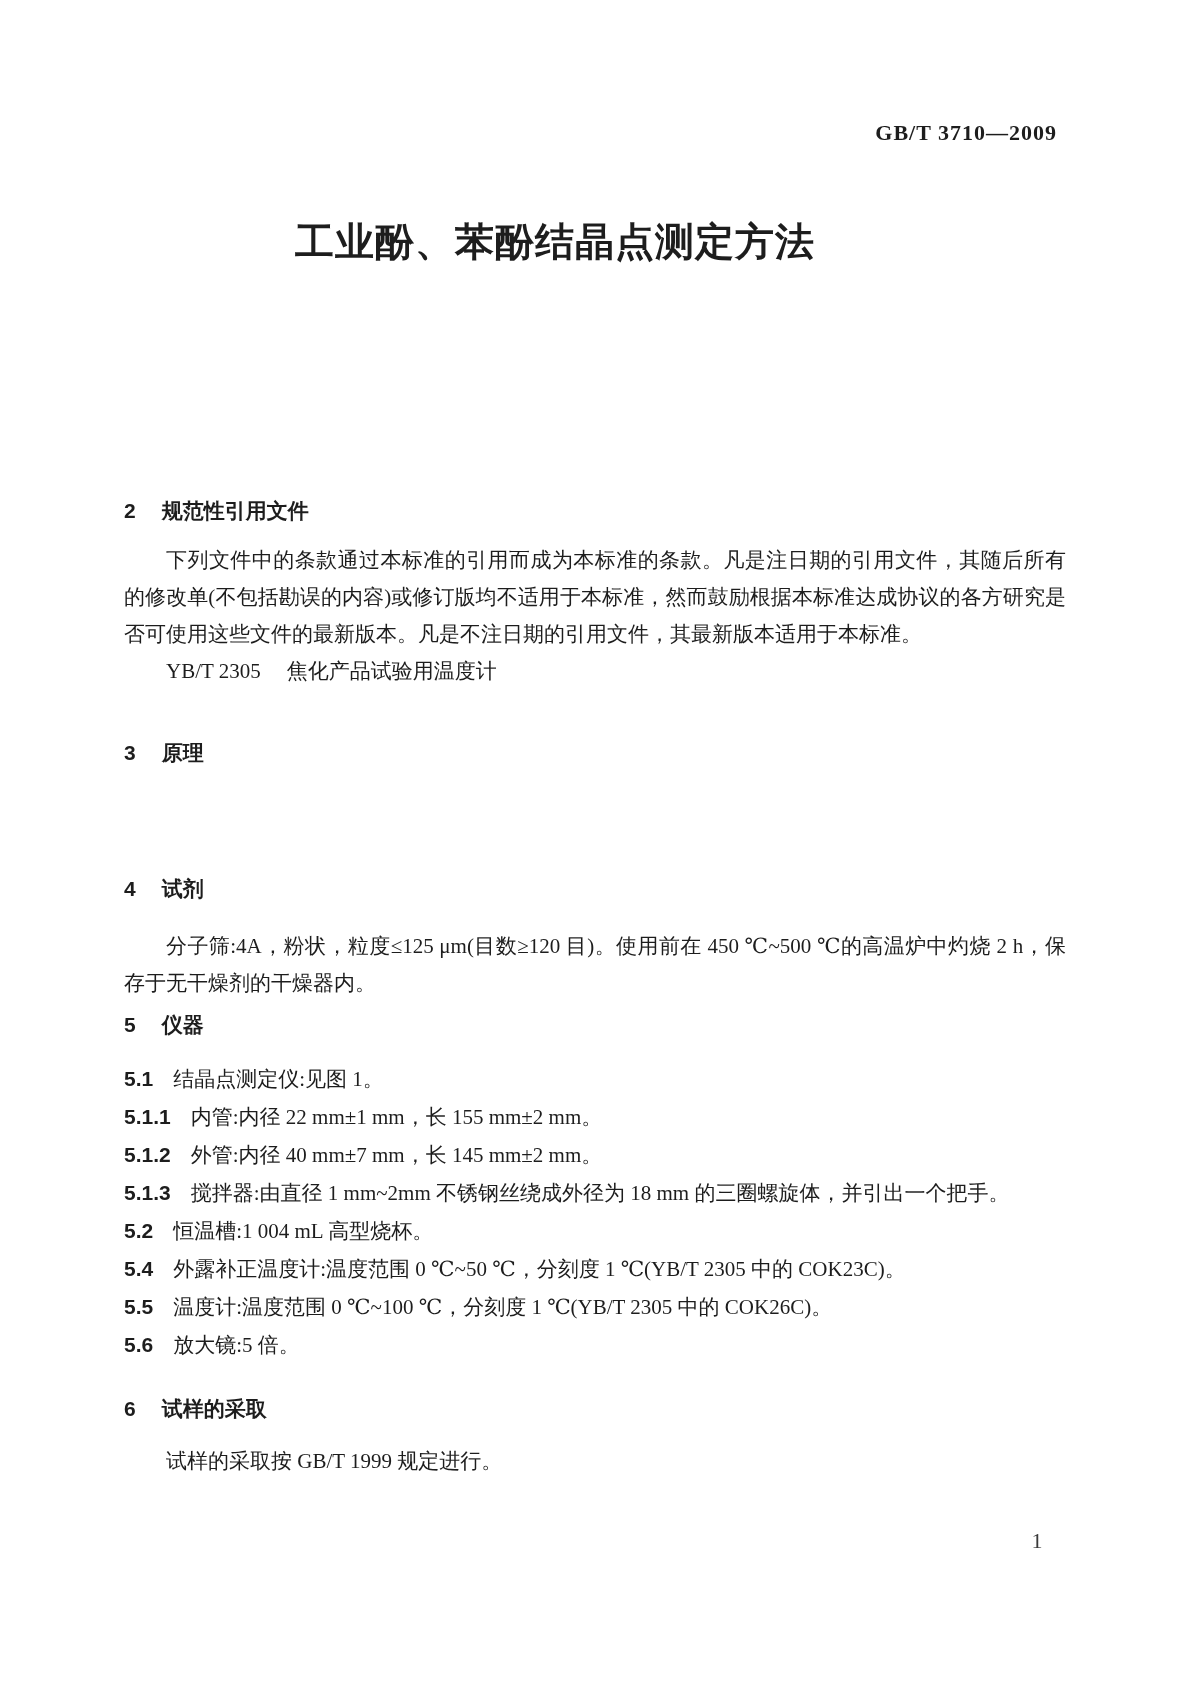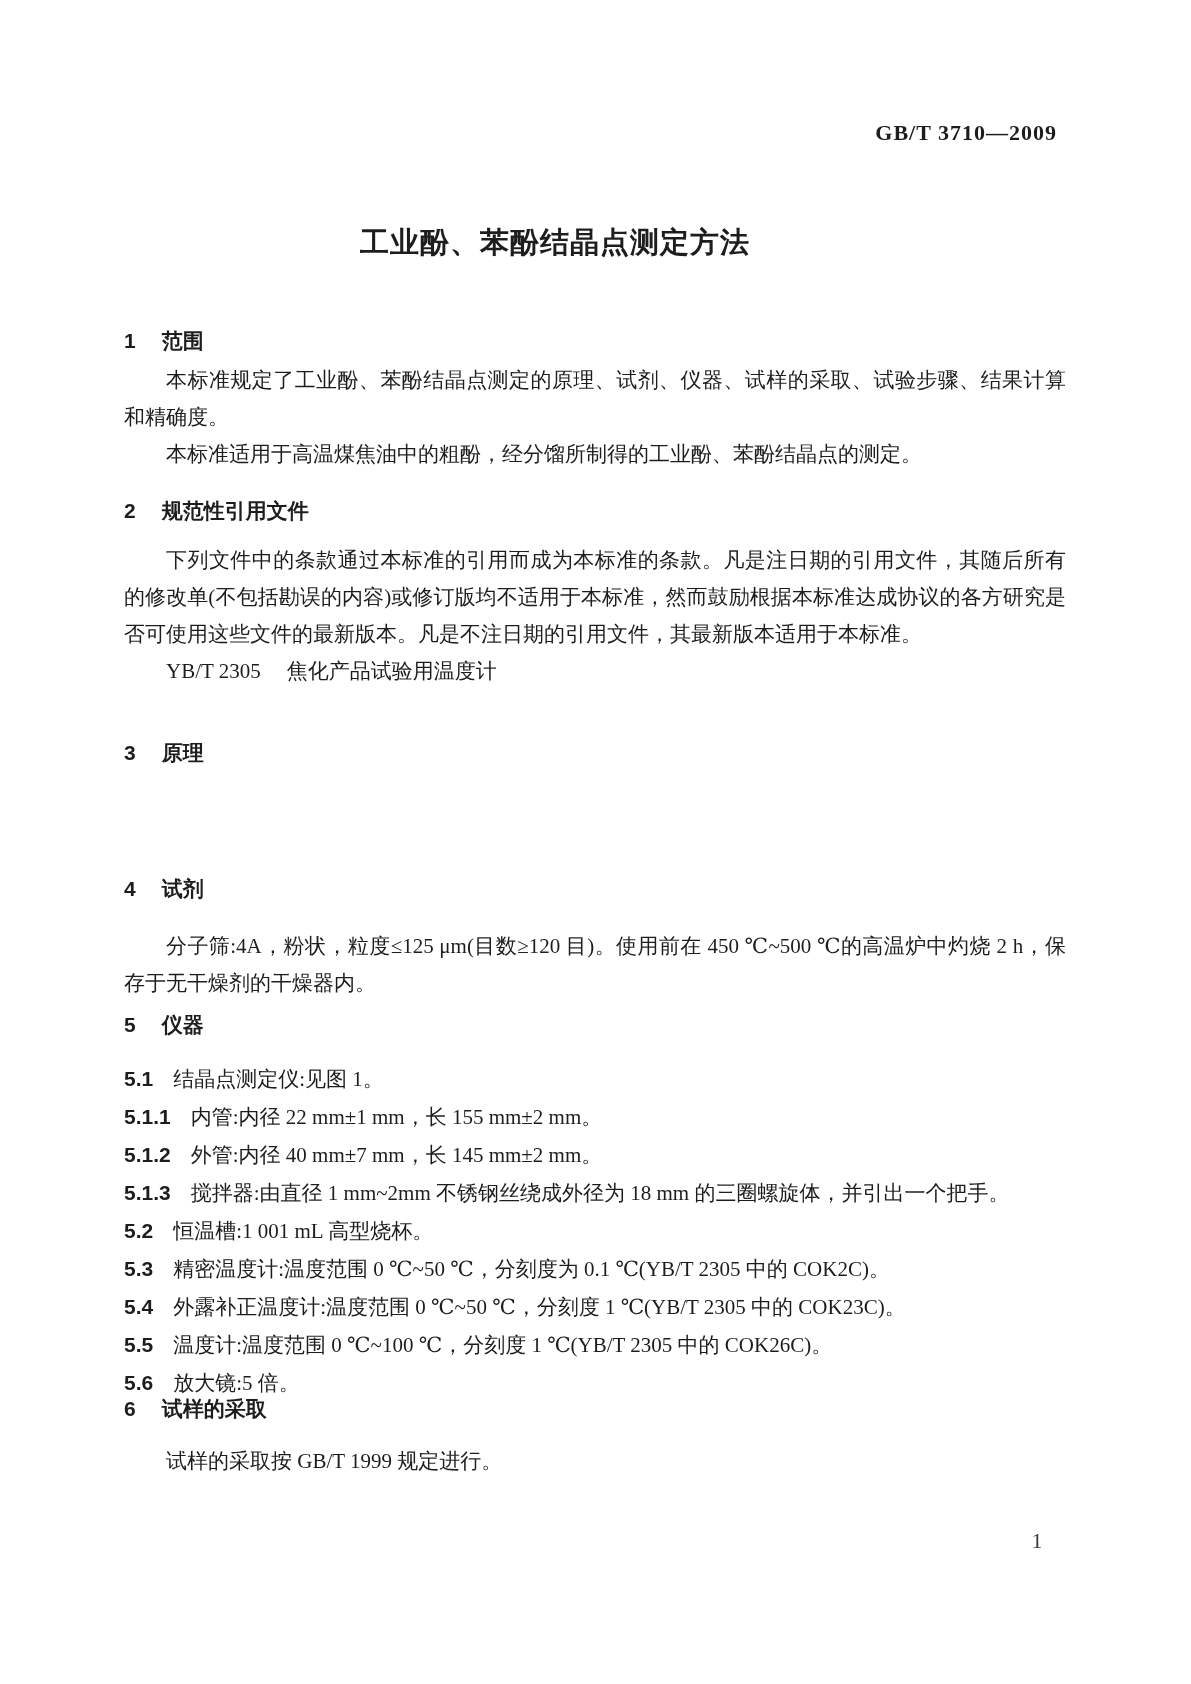--- a/index.html
+++ b/index.html
@@ -29,21 +29,21 @@
   }
   .doc-title {
     position: absolute;
     top: 224px;
     left: 84px;
     width: 942px;
     margin: 0;
     text-align: center;
     font-family: "Liberation Sans", "DejaVu Sans", sans-serif;
     font-weight: bold;
-    font-size: 29px;
+    font-size: 39px;
     letter-spacing: 1px;
     line-height: 36px;
   }
   section.sec {
     position: absolute;
     left: 124px;
     width: 942px;
   }
   section.sec h2 {
     margin: 0;
@@ -99,25 +99,20 @@
 </style>
 </head>
 <body>
 
 <div class="page">
 
   <div class="header-code">GB/T 3710—2009</div>
 
   <h1 class="doc-title">工业酚、苯酚结晶点测定方法</h1>
 
-  <section class="sec" id="sec1">
-    <h2><span class="num">1</span><span>范围</span></h2>
-    <p class="body">本标准规定了工业酚、苯酚结晶点测定的原理、试剂、仪器、试样的采取、试验步骤、结果计算和精确度。</p>
-    <p class="body">本标准适用于高温煤焦油中的粗酚，经分馏所制得的工业酚、苯酚结晶点的测定。</p>
-  </section>
 
   <section class="sec" id="sec2">
     <h2><span class="num">2</span><span>规范性引用文件</span></h2>
     <p class="body">下列文件中的条款通过本标准的引用而成为本标准的条款。凡是注日期的引用文件，其随后所有的修改单(不包括勘误的内容)或修订版均不适用于本标准，然而鼓励根据本标准达成协议的各方研究是否可使用这些文件的最新版本。凡是不注日期的引用文件，其最新版本适用于本标准。</p>
     <p class="ref"><span class="refcode">YB/T 2305</span><span>焦化产品试验用温度计</span></p>
   </section>
 
   <section class="sec" id="sec3">
     <h2><span class="num">3</span><span>原理</span></h2>
   </section>
@@ -126,22 +121,21 @@
     <h2><span class="num">4</span><span>试剂</span></h2>
     <p class="body">分子筛:4A，粉状，粒度≤125 μm(目数≥120 目)。使用前在 450 ℃~500 ℃的高温炉中灼烧 2 h，保存于无干燥剂的干燥器内。</p>
   </section>
 
   <section class="sec" id="sec5">
     <h2><span class="num">5</span><span>仪器</span></h2>
     <p class="clause"><span class="cnum">5.1</span><span>结晶点测定仪:见图 1。</span></p>
     <p class="clause"><span class="cnum">5.1.1</span><span>内管:内径 22 mm±1 mm，长 155 mm±2 mm。</span></p>
     <p class="clause"><span class="cnum">5.1.2</span><span>外管:内径 40 mm±7 mm，长 145 mm±2 mm。</span></p>
     <p class="clause"><span class="cnum">5.1.3</span><span>搅拌器:由直径 1 mm~2mm 不锈钢丝绕成外径为 18 mm 的三圈螺旋体，并引出一个把手。</span></p>
-    <p class="clause"><span class="cnum">5.2</span><span>恒温槽:1 001 mL 高型烧杯。</span></p>
-    <p class="clause"><span class="cnum">5.3</span><span>精密温度计:温度范围 0 ℃~50 ℃，分刻度为 0.1 ℃(YB/T 2305 中的 COK2C)。</span></p>
+    <p class="clause"><span class="cnum">5.2</span><span>恒温槽:1 004 mL 高型烧杯。</span></p>
     <p class="clause"><span class="cnum">5.4</span><span>外露补正温度计:温度范围 0 ℃~50 ℃，分刻度 1 ℃(YB/T 2305 中的 COK23C)。</span></p>
     <p class="clause"><span class="cnum">5.5</span><span>温度计:温度范围 0 ℃~100 ℃，分刻度 1 ℃(YB/T 2305 中的 COK26C)。</span></p>
     <p class="clause"><span class="cnum">5.6</span><span>放大镜:5 倍。</span></p>
   </section>
 
   <section class="sec" id="sec6">
     <h2><span class="num">6</span><span>试样的采取</span></h2>
     <p class="body">试样的采取按 GB/T 1999 规定进行。</p>
   </section>
 

